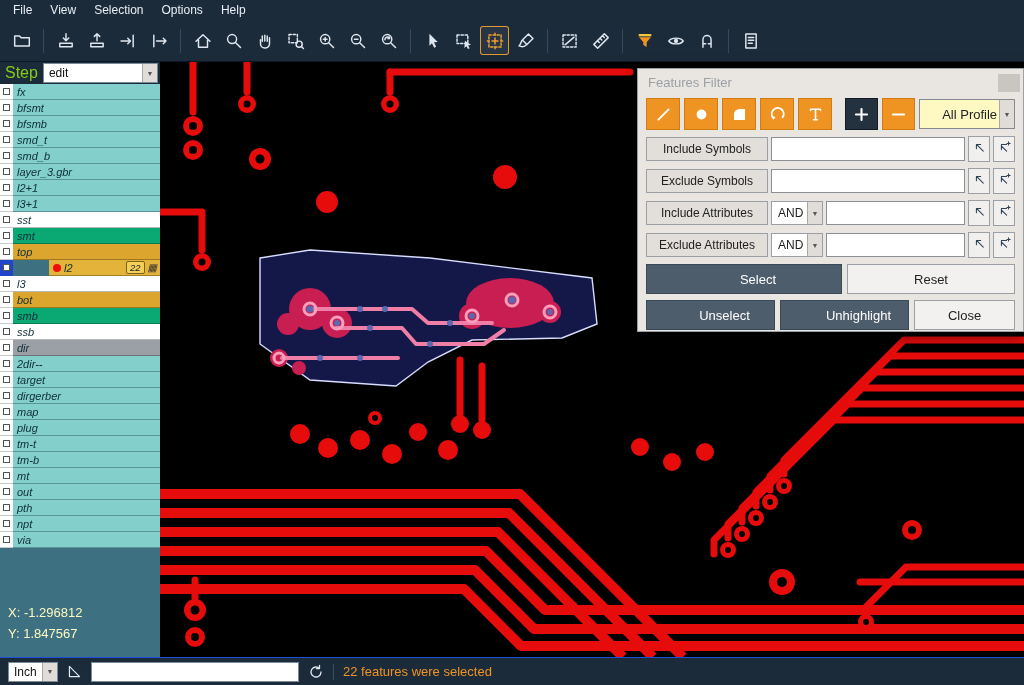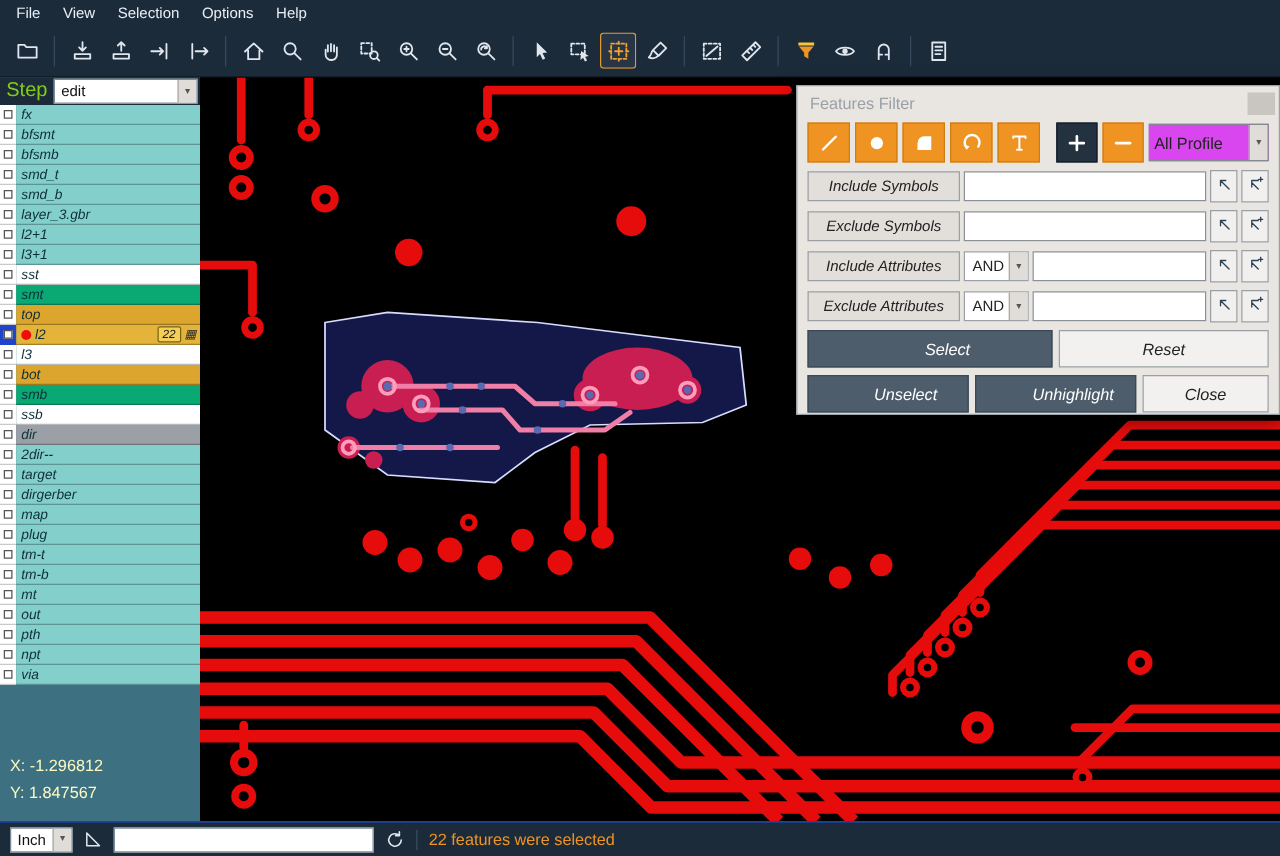--- a/index.html
+++ b/index.html
@@ -1,21 +1,21 @@
 <!DOCTYPE html>
 <html><head>
 <meta charset="utf-8">
 <style>
   * { box-sizing: border-box; }
   html,body { margin:0; padding:0; }
   body {
     width:1024px; height:685px; overflow:hidden; position:relative;
     font-family:"Liberation Sans", sans-serif; background:#000;
   }
-  button { font-family:inherit; border:none; background:none; padding:0; cursor:default;font-style:italic; }
+  button { font-family:inherit; border:none; background:none; padding:0; cursor:default; }
 
   
   .menubar {
     position:absolute; top:0; left:0; right:0; height:20px;
     background:#1c2b3a; display:flex; align-items:center; padding-left:4px;
   }
   .menu-item { color:#e8eef4; font-size:12px; padding:2px 9px; }
 
   .toolbar {
     position:absolute; top:20px; left:0; right:0; height:42px;
@@ -41,21 +41,21 @@
   .layer-row { height:16px; display:flex; }
   .row-check { width:13px; background:#fff; border-bottom:1px solid #c9c9c9; display:flex; align-items:center; justify-content:center; flex:0 0 13px; }
   .row-check .box { width:7px; height:7px; border:1px solid #555; background:#fff; }
   .layer-row.selected .row-check { background:#2145c8; border-bottom-color:#2145c8; }
   .layer-label { flex:1; font-size:11px; color:#0e2e38; display:flex; align-items:center; gap:3px; padding:0 3px 0 4px; border-bottom:1px solid rgba(0,0,0,.28); overflow:hidden; white-space:nowrap; }
   .v-teal  { background:#82cfcc; }
   .v-white { background:#ffffff; }
   .v-green { background:#0aa873; }
   .v-yellow{ background:#dca62e; }
   .v-gray  { background:#9aa0a5; }
-  .layer-row.selected .v-yellow { background:#e4b33a; }
+  .layer-row.selected .v-yellow { background:#e4b33a;margin-left:36px; }
   .active-dot { width:8px; height:8px; border-radius:50%; background:#ee0c0c; flex:0 0 8px; }
   .badge { margin-left:auto; background:#f3cf5a; border:1px solid #7a6416; border-radius:2px; font-size:9.5px; line-height:11px; padding:0 3px; color:#222; }
   .grid-ic { font-size:10px; color:#333; line-height:10px; }
 
   .coords { margin-top:auto; color:#fef9c3; font-size:13px; line-height:21px; padding:0 0 13px 8px; }
 
   
   .canvas { position:absolute; top:62px; left:160px; right:0; bottom:28px; background:#000; overflow:hidden; }
 
   
@@ -65,21 +65,21 @@
   }
   .dialog-title { height:24px; display:flex; align-items:center; padding:3px 3px 0 10px; color:#9aa0a6; font-size:13px; }
   .dialog-close { margin-left:auto; width:22px; height:18px; background:#c9c6c2; color:#8a8a8a; font-size:10px; display:flex; align-items:center; justify-content:center; }
   .dialog-body { padding:5px 8px 8px 8px; display:flex; flex-direction:column; gap:6px; }
   .tool-row { display:flex; align-items:center; gap:4px; }
   .orange-tools { display:flex; gap:4px; }
   .obtn { width:34px; height:32px; background:#ef9422; border:1px solid #cf7d10; display:flex; align-items:center; justify-content:center; }
   .obtn span { display:flex; }
   .plus-btn { background:#24313f; border-color:#131d28; margin-left:9px; }
   .minus-btn { background:#ef9422; }
-  .profile-select { margin-left:auto; width:98px; height:30px; background:#d946ef; border:1px solid #848a90; display:flex; align-items:center; padding-left:3px; font-size:13px; color:#222; }
+  .profile-select { margin-left:auto; width:98px; height:30px; background:#fef9c3; border:1px solid #848a90; display:flex; align-items:center; padding-left:22px; font-size:13px; color:#222; }
   .filter-row { display:flex; align-items:center; gap:3px; }
   .frow-label { width:122px; flex:0 0 122px; height:24px; background:#e2dfdb; border:1px solid #9aa0a6; font-size:12px; color:#222; display:flex; align-items:center; justify-content:center; }
   .and-select { width:52px; flex:0 0 52px; height:24px; background:#fff; border:1px solid #9aa0a6; display:flex; align-items:center; font-size:12px; color:#222; padding-left:6px; }
   .frow-input { flex:1; min-width:0; height:24px; background:#fff; border:1px solid #8a9096; padding:0 4px; font-size:12px; }
   .arrow-btn { width:22px; flex:0 0 22px; height:26px; background:#f2f0ee; border:1px solid #9aa0a6; display:flex; align-items:center; justify-content:center; }
   .action-row { display:flex; gap:5px; }
   .abtn { flex:1; height:30px; font-size:13px; display:flex; align-items:center; justify-content:center; }
   .abtn.dark { background:#4e5d6b; color:#fff; border:1px solid #3b4855;padding-left:28px; }
   .abtn.light { background:#f2f1ef; color:#222; border:1px solid #9aa0a6;text-align:center; }
 

